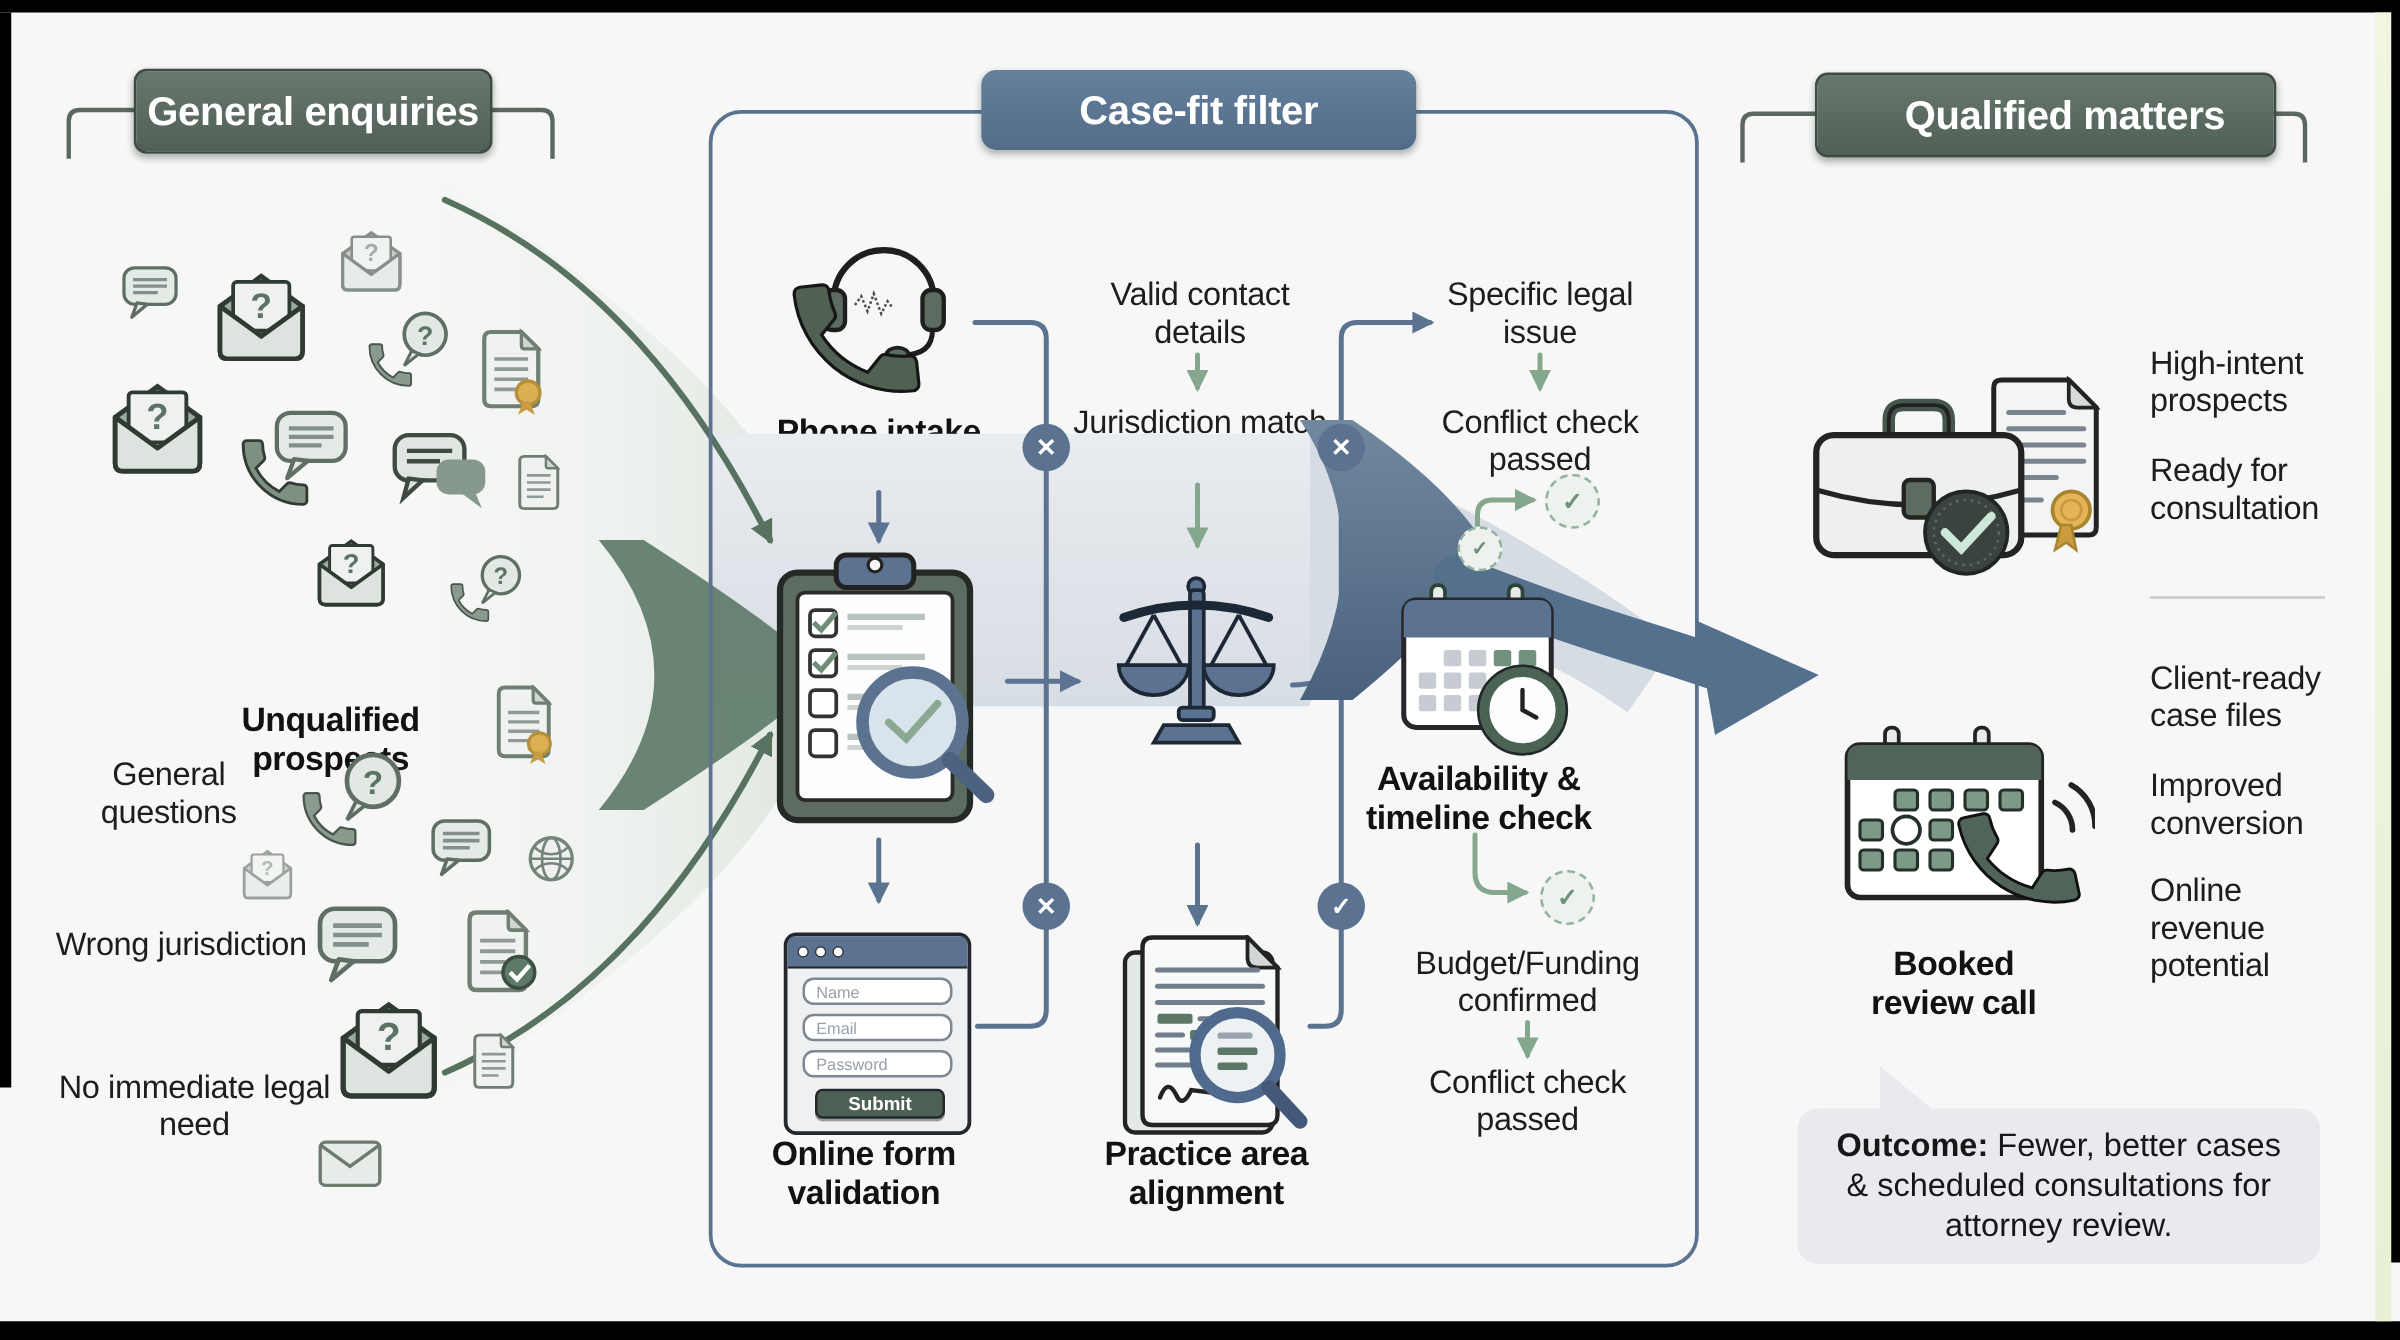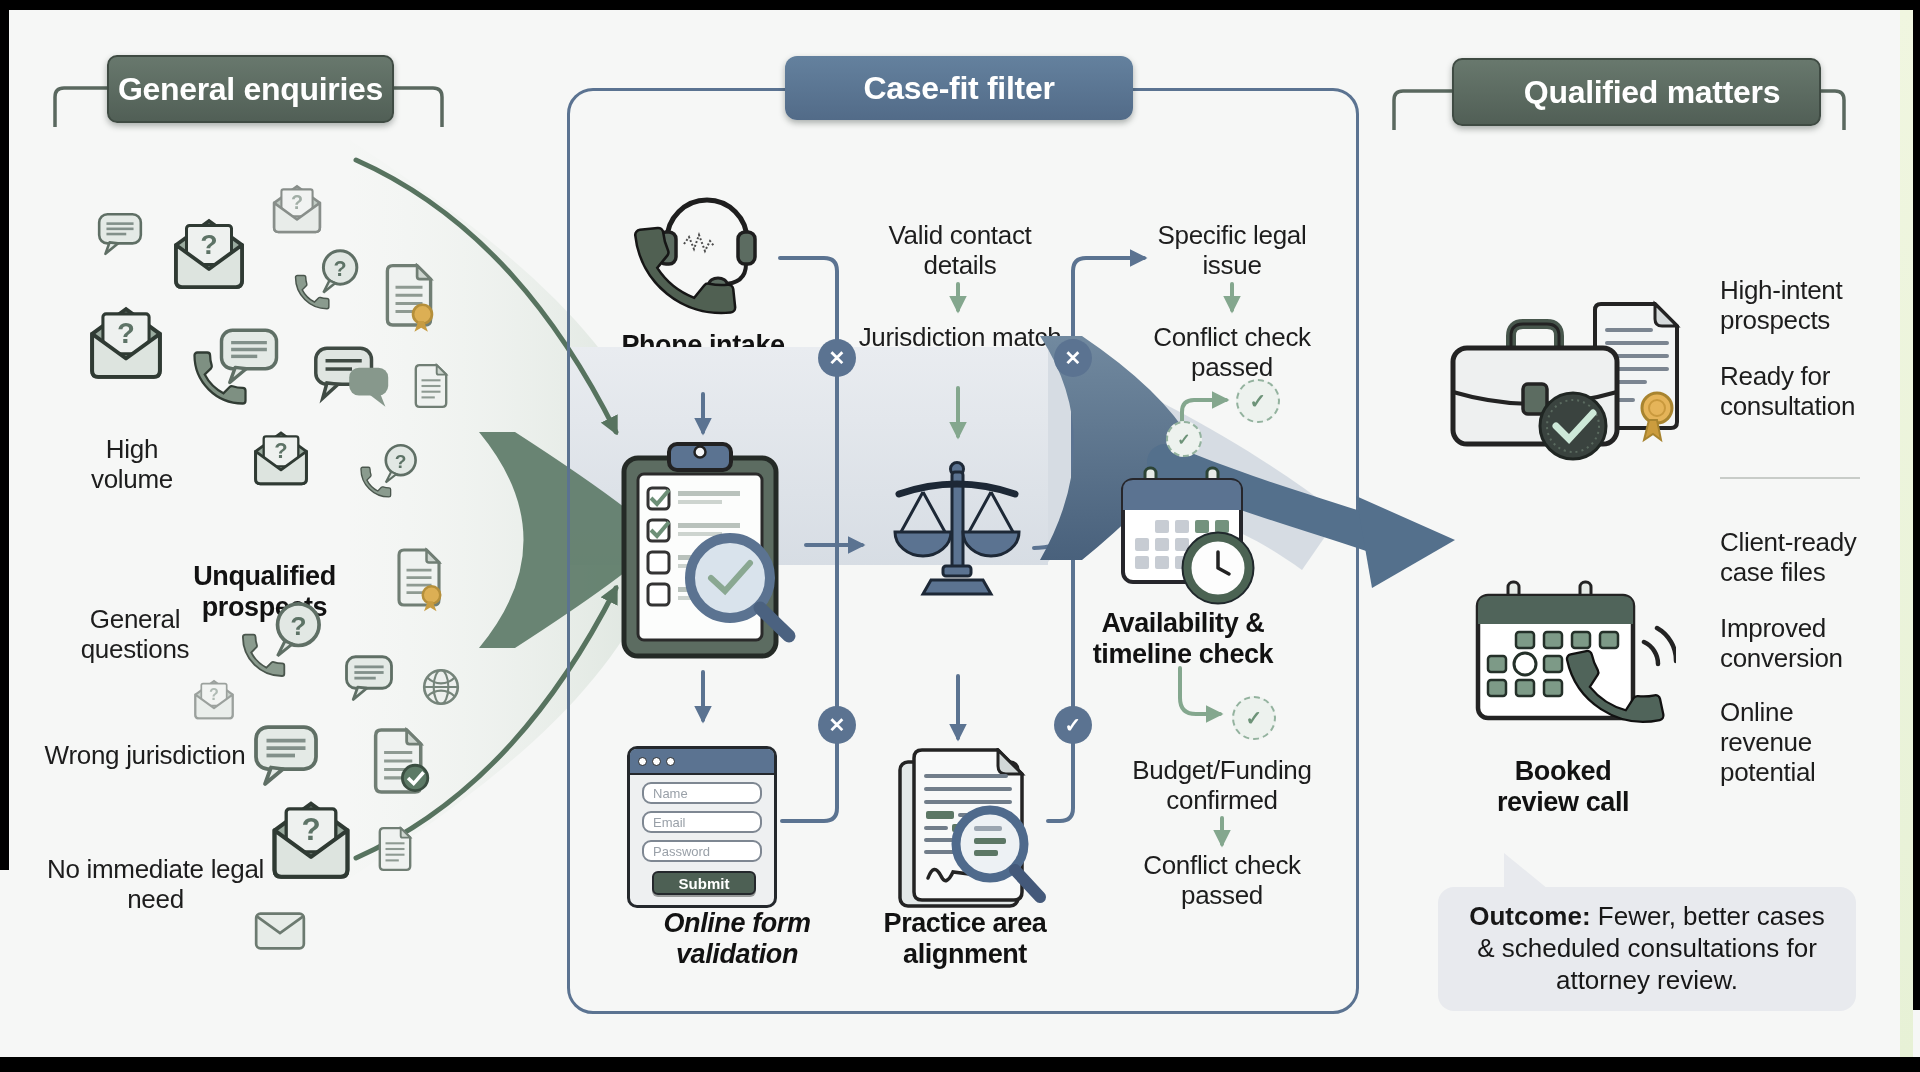--- a/index.html
+++ b/index.html
@@ -215,21 +215,20 @@
     <use href="#s-envq" x="192" y="676" width="44" height="44" opacity="0.45"></use>
     <use href="#s-chat" x="342" y="650" width="54" height="54"></use>
     <use href="#s-globe" x="420" y="666" width="42" height="42"></use>
     <use href="#s-chat" x="250" y="718" width="72" height="72"></use>
     <use href="#s-docc" x="370" y="726" width="62" height="70"></use>
     <use href="#s-envq" x="268" y="794" width="86" height="86"></use>
     <use href="#s-doc" x="376" y="826" width="38" height="46"></use>
     <use href="#s-env" x="254" y="910" width="52" height="42"></use>
   </svg>
 
-  <div class="t" style="left:62px;top:434px;width:140px;">High volume</div>
   <div class="t tb" style="left:152px;top:522px;width:225px;margin-top:39px;">Unqualified prospects</div>
   <div class="t" style="left:40px;top:604px;width:190px;">General questions</div>
   <div class="t" style="left:30px;top:740px;width:230px;">Wrong jurisdiction</div>
   <div class="t" style="left:38px;top:854px;width:235px;">No immediate legal need</div>
 
   <svg class="icon" style="left:622px;top:178px;" width="162" height="152" viewBox="0 0 162 152">
     <path d="M45 62 A40 40 0 0 1 125 62" fill="none" stroke="#1e1e1e" stroke-width="5"></path>
     <rect x="37" y="54" width="17" height="32" rx="7" fill="#5c6c61" stroke="#1e1e1e" stroke-width="3.5"></rect>
     <rect x="116" y="54" width="17" height="32" rx="7" fill="#5c6c61" stroke="#1e1e1e" stroke-width="3.5"></rect>
     <path d="M62 66 l5 -7 5 12 5 -14 6 16 5 -10 4 5" stroke="#4a4a4a" stroke-width="2" fill="none" stroke-dasharray="2 2"></path>
@@ -277,21 +276,21 @@
     <div class="fhead">
       <div class="dot"></div>
       <div class="dot"></div>
       <div class="dot"></div>
     </div>
     <div class="ffield">Name</div>
     <div class="ffield">Email</div>
     <div class="ffield">Password</div>
     <div class="fsubmit">Submit</div>
   </div>
-  <div class="t tb" style="left:647px;top:908px;width:180px;font-style:italic;">Online form validation</div>
+  <div class="t tb" style="left:601px;top:908px;width:180px;">Online form validation</div>
 
   <svg class="icon" style="left:885px;top:460px;" width="146" height="142" viewBox="0 0 146 142">
     <g fill="#5b7391" stroke="#1d2836" stroke-width="3">
       <circle cx="72" cy="9" r="6.5"></circle>
       <rect x="67" y="12" width="11" height="98" rx="3"></rect>
       <path d="M14 34 Q72 14 130 34" fill="none" stroke-width="7" stroke-linecap="round"></path>
       <path d="M38 32 L16 72 M38 32 L60 72 M106 32 L84 72 M106 32 L128 72" fill="none" stroke-width="3"></path>
       <path d="M10 72 A28 24 0 0 0 66 72 Z"></path>
       <path d="M78 72 A28 24 0 0 0 134 72 Z"></path>
       <rect x="58" y="106" width="28" height="10" rx="3"></rect>

